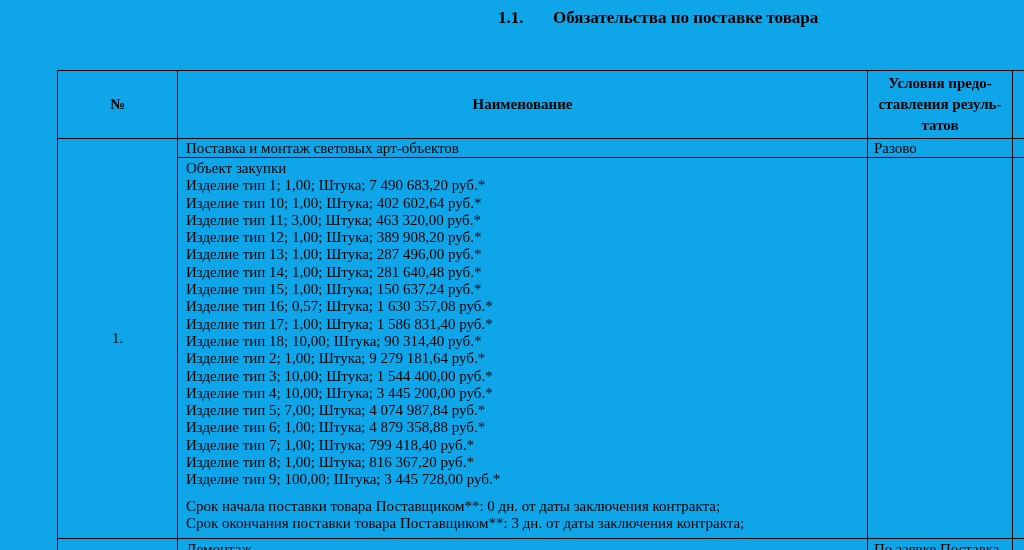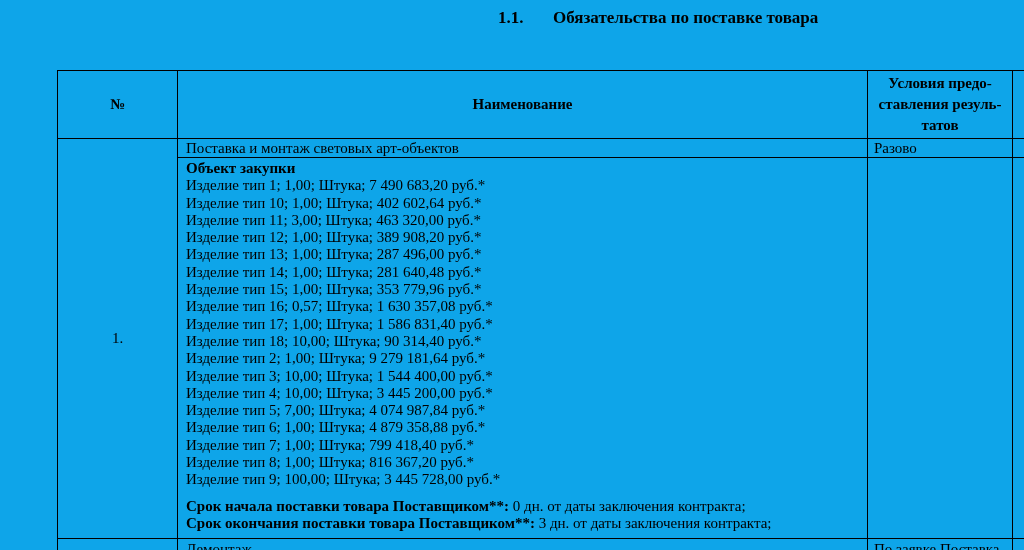--- a/index.html
+++ b/index.html
@@ -64,21 +64,21 @@
     line-height: 16px;
     white-space: nowrap;
     margin-top: 36px;
   }
 
   td.big {
     vertical-align: top;
     padding: 2px 8px 0 8px;
   }
   .line { line-height: 17.3px; white-space: nowrap; }
-  .bold { font-weight: bold; }
+  .bold { font-weight: normal; }
   .gap-top { margin-top: 9px; }
 </style>
 </head>
 <body>
 
 <div class="page">
 
   <h1 class="heading"><span class="h-num">1.1.</span><span class="h-text">Обязательства по поставке товара</span></h1>
 
   <table class="doc-table">
@@ -107,21 +107,21 @@
     <tr class="r1b">
       <td class="big">
         <div class="line bold">Объект закупки</div>
         <div>
               <div class="line">Изделие тип 1; 1,00; Штука; 7 490 683,20 руб.*</div>
               <div class="line">Изделие тип 10; 1,00; Штука; 402 602,64 руб.*</div>
               <div class="line">Изделие тип 11; 3,00; Штука; 463 320,00 руб.*</div>
               <div class="line">Изделие тип 12; 1,00; Штука; 389 908,20 руб.*</div>
               <div class="line">Изделие тип 13; 1,00; Штука; 287 496,00 руб.*</div>
               <div class="line">Изделие тип 14; 1,00; Штука; 281 640,48 руб.*</div>
-              <div class="line">Изделие тип 15; 1,00; Штука; 353 779,96 руб.*</div>
+              <div class="line">Изделие тип 15; 1,00; Штука; 150 637,24 руб.*</div>
               <div class="line">Изделие тип 16; 0,57; Штука; 1 630 357,08 руб.*</div>
               <div class="line">Изделие тип 17; 1,00; Штука; 1 586 831,40 руб.*</div>
               <div class="line">Изделие тип 18; 10,00; Штука; 90 314,40 руб.*</div>
               <div class="line">Изделие тип 2; 1,00; Штука; 9 279 181,64 руб.*</div>
               <div class="line">Изделие тип 3; 10,00; Штука; 1 544 400,00 руб.*</div>
               <div class="line">Изделие тип 4; 10,00; Штука; 3 445 200,00 руб.*</div>
               <div class="line">Изделие тип 5; 7,00; Штука; 4 074 987,84 руб.*</div>
               <div class="line">Изделие тип 6; 1,00; Штука; 4 879 358,88 руб.*</div>
               <div class="line">Изделие тип 7; 1,00; Штука; 799 418,40 руб.*</div>
               <div class="line">Изделие тип 8; 1,00; Штука; 816 367,20 руб.*</div>

